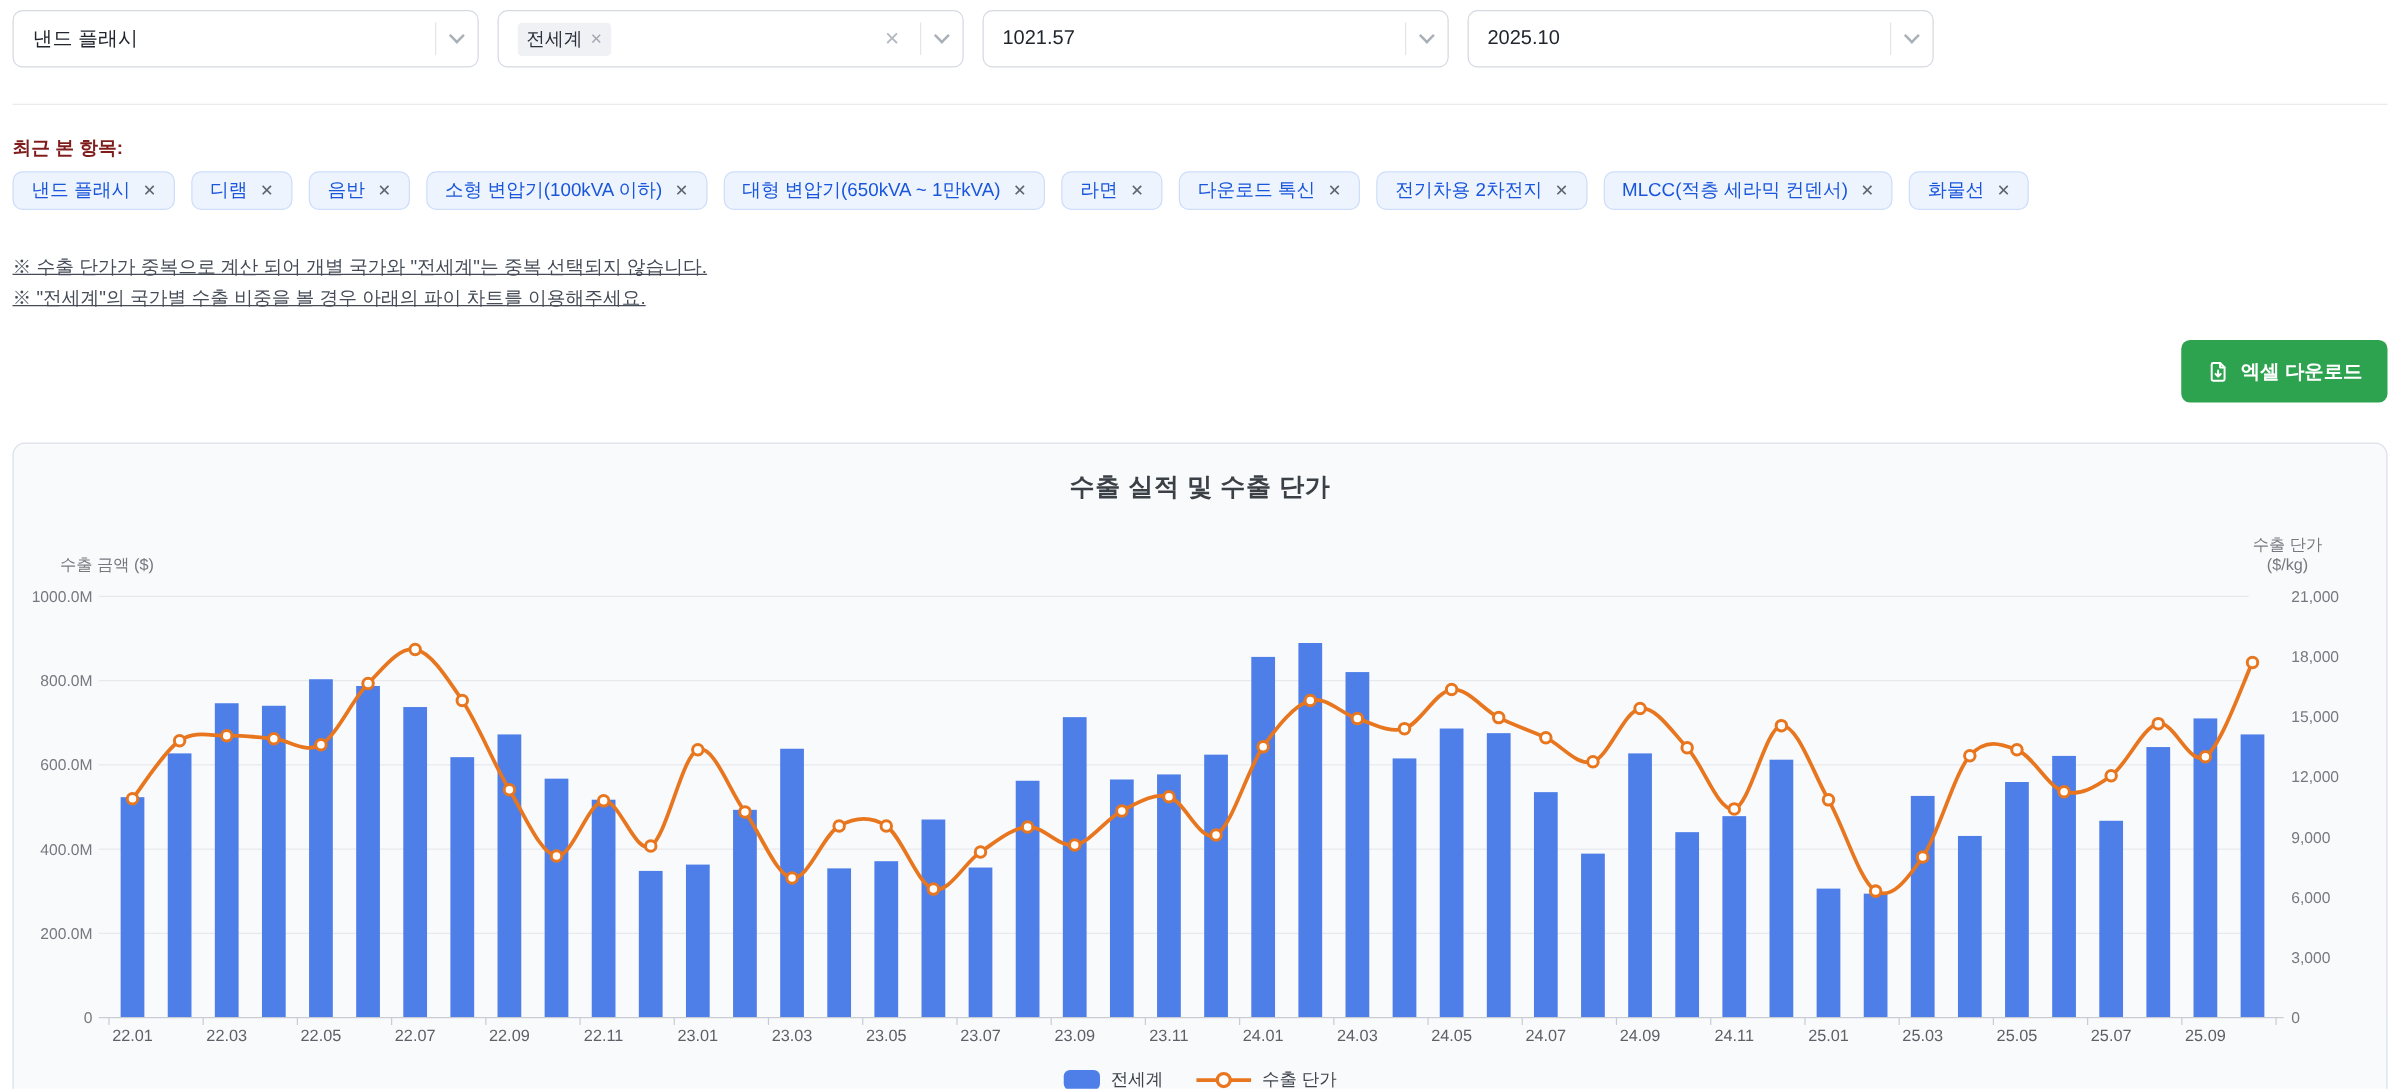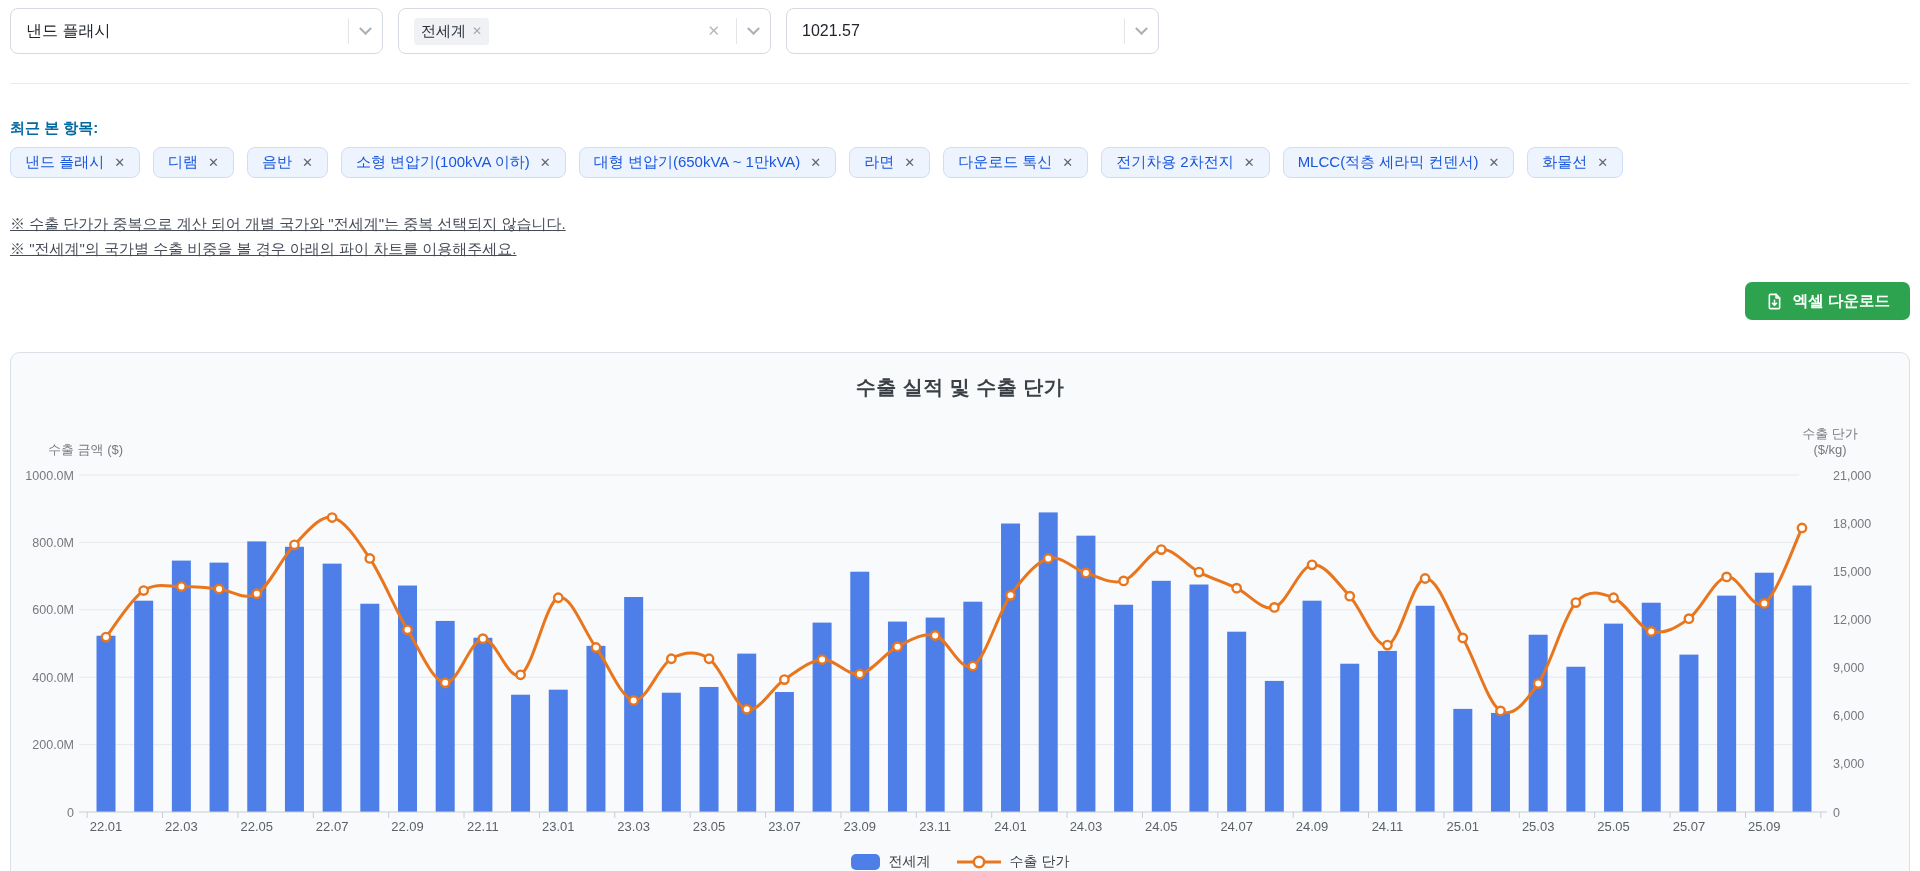--- a/index.html
+++ b/index.html
@@ -16,33 +16,33 @@
     color: #2b313c; display: inline-flex; align-items: center; gap: 6px; }
   .mini-tag .x { color: #a3a9b2; font-size: 12px; }
   .clear-x { color: #b3b9c1; font-size: 15px; padding: 0 4px; cursor: pointer; }
   .sep { width: 1px; height: 26px; background: #e2e5ea; margin: 0 12px; flex: none; }
   .chev { width: 9px; height: 9px; border-right: 2px solid #aab0b8; border-bottom: 2px solid #aab0b8;
     transform: rotate(45deg) translate(-2px,-2px); flex: none; }
 
   .divider { height: 1px; background: #e9ebee; margin-top: 29px; }
 
   
-  .recent-label { margin-top: 35px; font-size: 15px; font-weight: bold; color: #0369a1; }
+  .recent-label { margin-top: 25px; font-size: 15px; font-weight: bold; color: #7f1d1d; }
   .tags { display: flex; gap: 13px; margin-top: 9px; flex-wrap: nowrap; }
   .tag { background: #edf4fe; border: 1px solid #cdddfa; border-radius: 8px; height: 31px;
     display: inline-flex; align-items: center; gap: 10px; padding: 0 14px; cursor: pointer; }
   .tag .lbl { font-size: 15px; color: #1a56db; white-space: nowrap; }
   .tag .x { font-size: 13px; color: #5f6670; }
 
   
   .notes { margin-top: 33px; font-size: 15px; color: #454c57; line-height: 25px; text-decoration: underline; }
 
   
   .excel-row { display: flex; justify-content: flex-end; margin-top: 21px; }
-  .excel-btn { background: #2ea34f; border: none; border-radius: 7px; height: 38px;
+  .excel-btn { background: #2ea34f; border: none; border-radius: 7px; height: 50px;
     padding: 0 20px; display: inline-flex; align-items: center; gap: 9px; cursor: pointer; }
   .excel-btn span { color: #fff; font-size: 15.5px; font-weight: bold; }
 
   
   .card { position: relative; margin-top: 32px; height: 531px; background: #f9fafc;
     border: 1px solid #dbe0e6; border-radius: 10px; overflow: hidden; padding-left: 19px; }
   .card-title { position: absolute; top: 21px; left: 0; right: 0; text-align: center;
     font-size: 20px; font-weight: bold; color: #3a4046; letter-spacing: 0.5px; }
   svg.chart { position: absolute; left: 0; top: 0; }
   .legend { position: absolute; bottom: 11px; left: 0; right: 0; display: flex;
@@ -68,20 +68,25 @@
           <span>전세계</span>
           <span class="x">✕</span>
         </span>
       </span>
       <span class="clear-x">✕</span>
       <span class="sep"></span>
       <span class="chev"></span>
     </div>
     <div class="select">
       <span class="value">1021.57</span>
+      <span class="sep"></span>
+      <span class="chev"></span>
+    </div>
+    <div class="select">
+      <span class="value">2025.10</span>
       <span class="sep"></span>
       <span class="chev"></span>
     </div>
   </div>
 
   <div class="divider"></div>
 
   <div class="recent-label">최근 본 항목:</div>
   <div class="tags" id="tags">
       <div class="tag">

